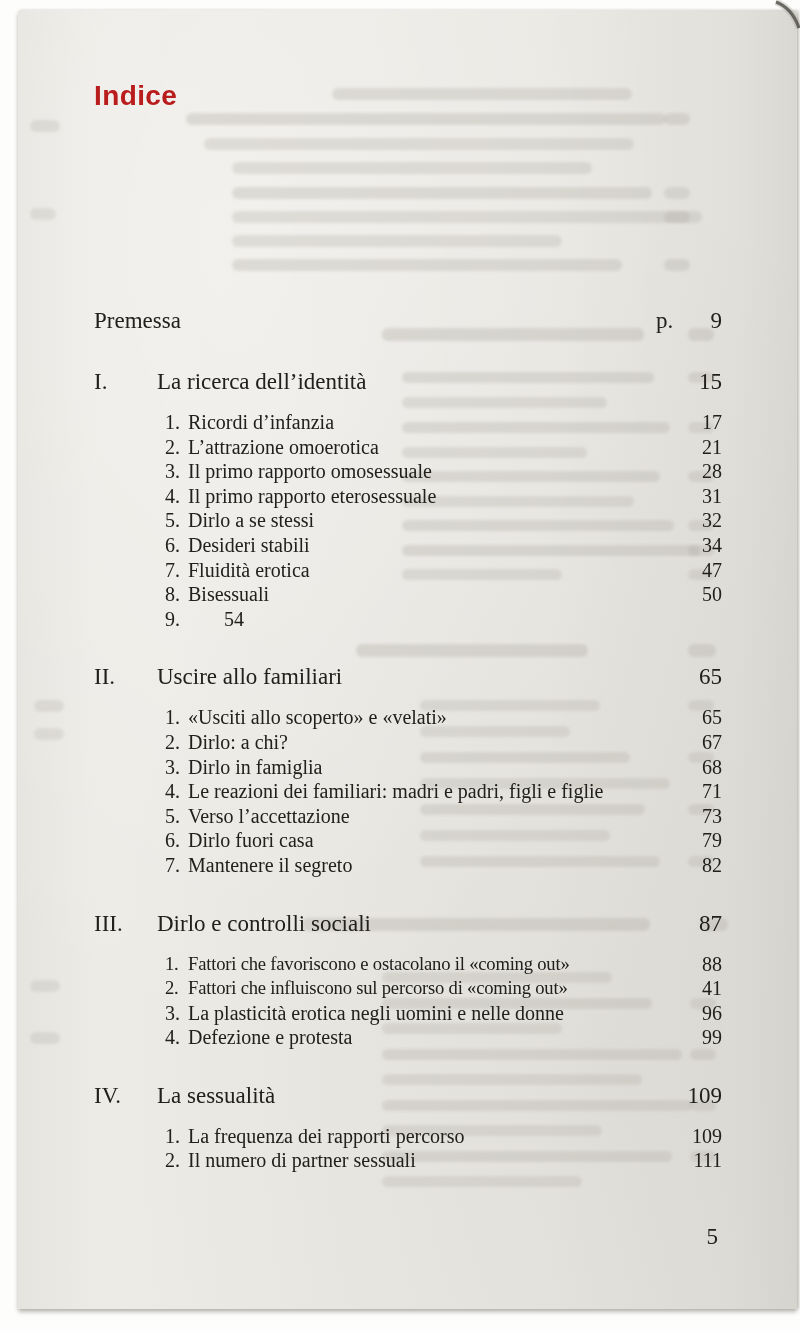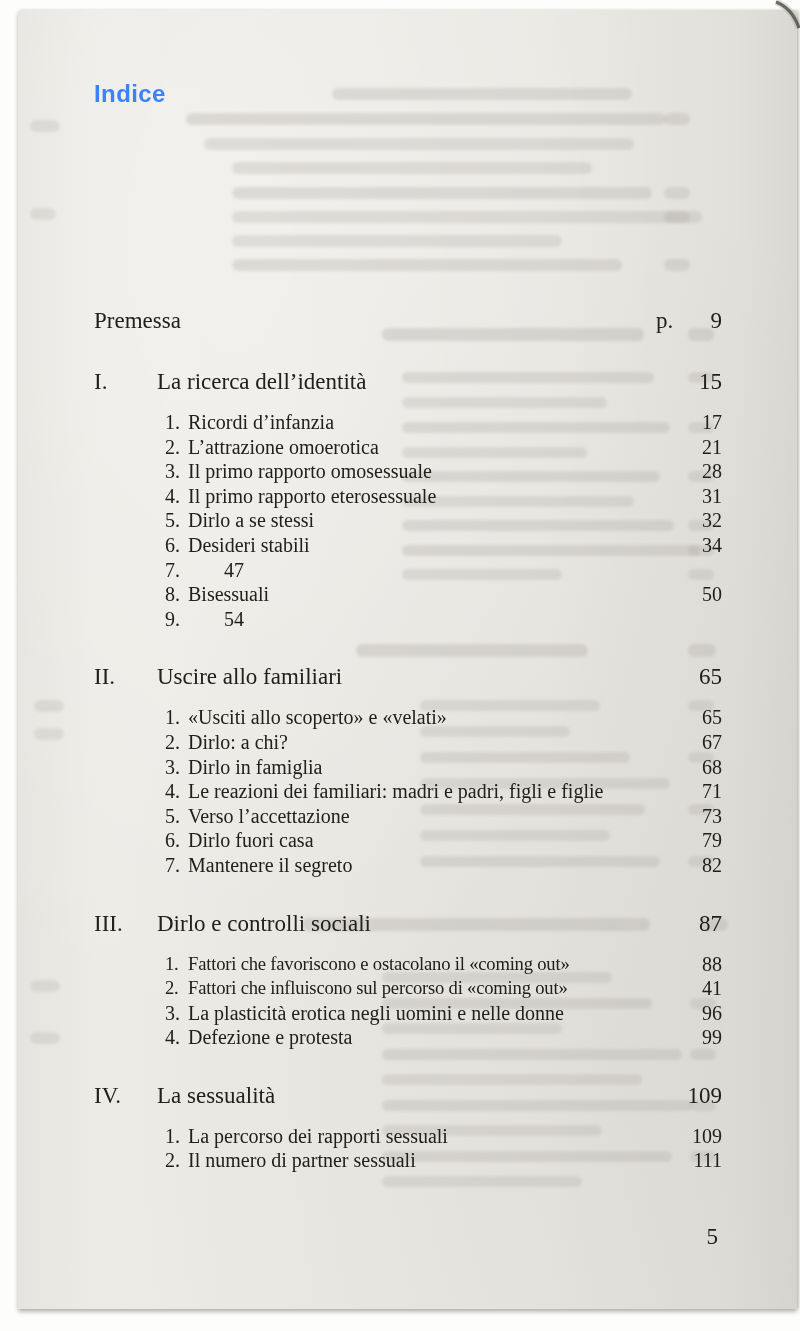--- a/index.html
+++ b/index.html
@@ -22,21 +22,21 @@
   .ghost{
     position:absolute;border-radius:6px;background:#aeaba2;
     filter:blur(1.6px);pointer-events:none;
   }
   
   .curl{position:absolute;right:0;top:0;width:64px;height:64px;}
   
   .book-heading{
     position:absolute;left:94px;top:80px;
     font-family:"Liberation Sans","DejaVu Sans",sans-serif;
-    font-weight:700;font-size:24px;letter-spacing:.4px;color:#3b82f6;
+    font-weight:700;font-size:28px;letter-spacing:.4px;color:#b91c1c;
     z-index:4;
   }
   .toc{
     position:absolute;left:94px;top:306px;width:628px;color:#21201c;z-index:4;
   }
   .row{display:flex;align-items:baseline;}
   .front-row{font-size:23px;line-height:30px;}
   .front-row .title{flex:1;white-space:nowrap;}
   .front-row .pgroup{width:66px;flex:none;display:flex;justify-content:space-between;align-items:baseline;}
   .chapter{margin-top:30px;}
@@ -173,20 +173,21 @@
             <span class="title">Dirlo a se stessi</span>
             <span class="pg">32</span>
           </div>
           <div class="item">
             <span class="n">6.</span>
             <span class="title">Desideri stabili</span>
             <span class="pg">34</span>
           </div>
           <div class="item">
             <span class="n">7.</span>
+            <span class="title">Fluidità erotica</span>
             <span class="pg">47</span>
           </div>
           <div class="item">
             <span class="n">8.</span>
             <span class="title">Bisessuali</span>
             <span class="pg">50</span>
           </div>
           <div class="item">
             <span class="n">9.</span>
             <span class="pg">54</span>
@@ -268,21 +269,21 @@
       </section>
       <section class="chapter">
         <div class="row ch-head">
           <span class="numcol">IV.</span>
           <span class="title">La sessualità</span>
           <span class="pg">109</span>
         </div>
         <div class="items">
           <div class="item">
             <span class="n">1.</span>
-            <span class="title">La percorso dei rapporti sessuali</span>
+            <span class="title">La frequenza dei rapporti percorso</span>
             <span class="pg">109</span>
           </div>
           <div class="item">
             <span class="n">2.</span>
             <span class="title">Il numero di partner sessuali</span>
             <span class="pg">111</span>
           </div>
         </div>
       </section>
     </div>

